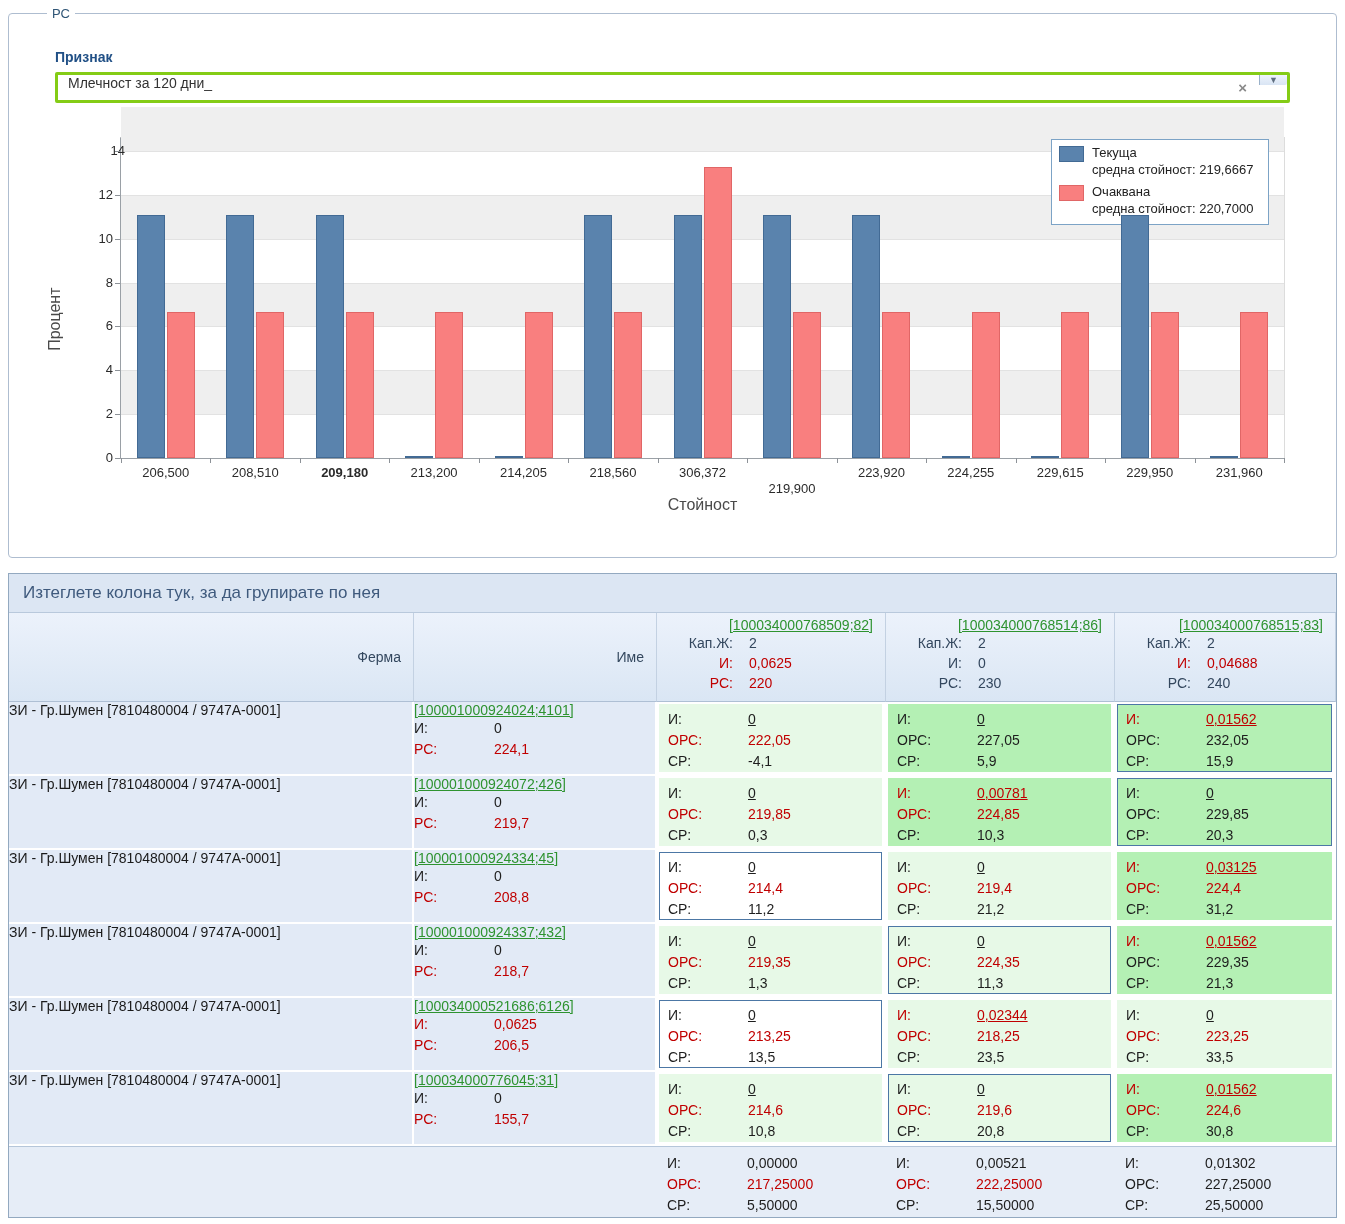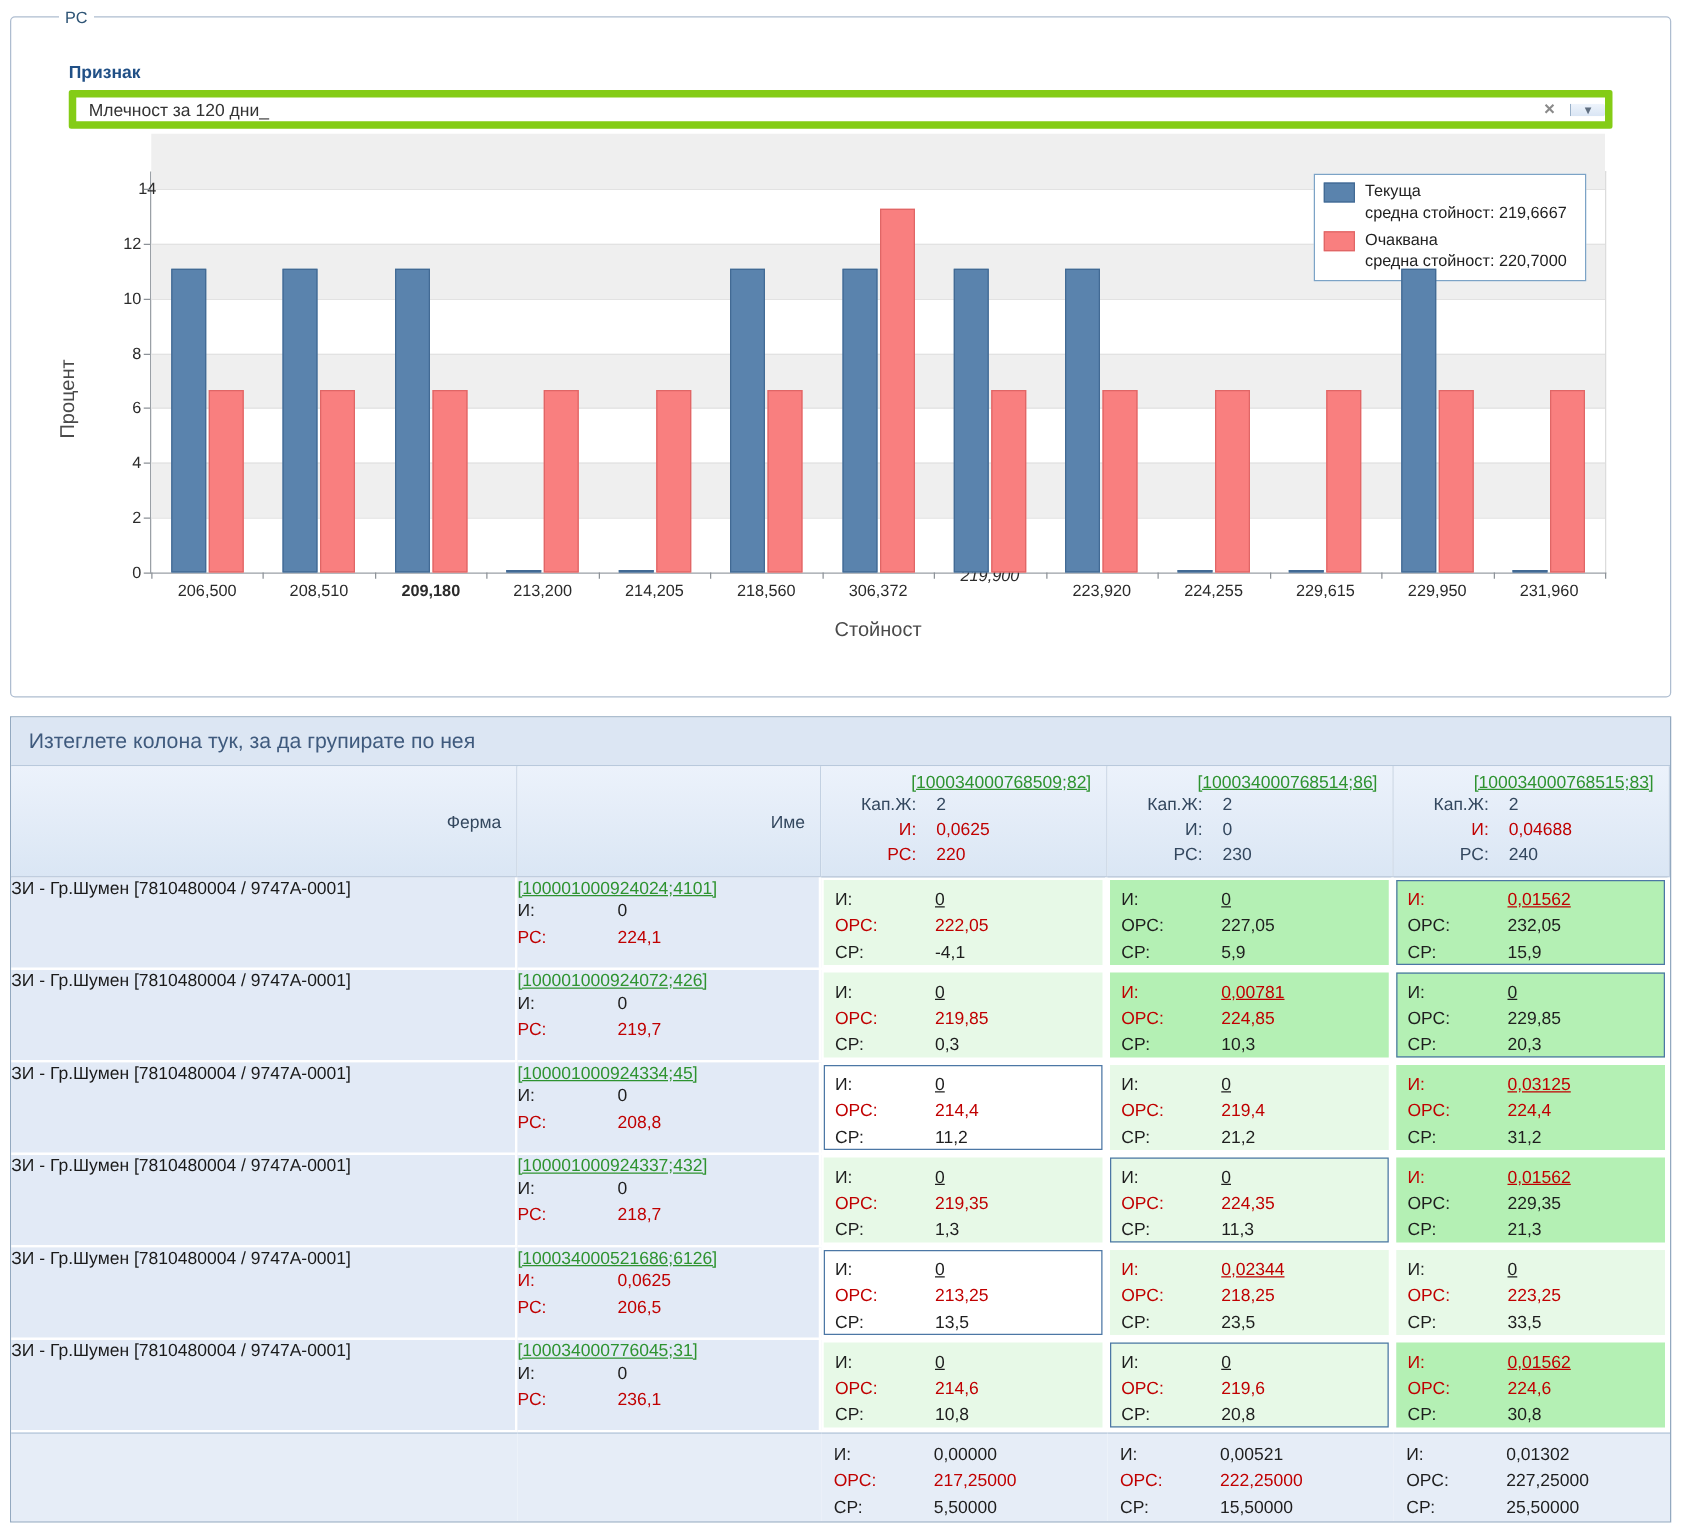--- a/index.html
+++ b/index.html
@@ -13,21 +13,21 @@
   fieldset.rc-panel {
     position:relative; margin:6px 8px 0 8px; height:552px;
     border:1px solid #aebdd0; border-radius:4px; padding:0;
   }
   fieldset.rc-panel legend {
     margin-left:38px; padding:0 5px; font-size:13px; color:#2f5576;
   }
   .field-label { margin:28px 0 7px 46px; font-weight:bold; color:#215086; font-size:14px; }
   .combo {
     margin-left:46px; width:calc(100% - 92px); height:31px;
-    border:6px solid #84cc16; border-radius:2px; display:flex; align-items:center; background:#fff;
+    border:3px solid #84cc16; border-radius:2px; display:flex; align-items:flex-start; background:#fff;
   }
   .combo input {
     flex:1; border:none; outline:none; padding:0 10px; font-family:inherit; font-size:14px; color:#333; background:transparent;
   }
   .combo .clear-x {
     align-self:center; padding:0 12px; color:#8a8a8a; font-weight:bold; font-size:15px; cursor:pointer;
   }
   .combo .dd-btn {
     width:28px; border-left:1px solid #9ab1c9; background:linear-gradient(#eef4fc,#d9e5f4);
     display:flex; align-items:center; justify-content:center; color:#5f6e80; font-size:9px; cursor:pointer;
@@ -177,21 +177,21 @@
       <div class="xcat-label" style="left: 290.923px; width: 89.4615px; top: 336px; font-weight: bold;">209,180</div>
       <div class="xtick-mark" style="left: 290.923px; top: 329px; width: 1px; height: 5px;"></div>
       <div class="xcat-label" style="left: 380.385px; width: 89.4615px; top: 336px;">213,200</div>
       <div class="xtick-mark" style="left: 380.385px; top: 329px; width: 1px; height: 5px;"></div>
       <div class="xcat-label" style="left: 469.846px; width: 89.4615px; top: 336px;">214,205</div>
       <div class="xtick-mark" style="left: 469.846px; top: 329px; width: 1px; height: 5px;"></div>
       <div class="xcat-label" style="left: 559.308px; width: 89.4615px; top: 336px;">218,560</div>
       <div class="xtick-mark" style="left: 559.308px; top: 329px; width: 1px; height: 5px;"></div>
       <div class="xcat-label" style="left: 648.769px; width: 89.4615px; top: 336px;">306,372</div>
       <div class="xtick-mark" style="left: 648.769px; top: 329px; width: 1px; height: 5px;"></div>
-      <div class="xcat-label" style="left: 738.231px; width: 89.4615px; top: 324px; font-style: italic;">219,900</div>
+      <div class="xcat-label" style="left: 738.231px; width: 89.4615px; top: 352px;">219,900</div>
       <div class="xtick-mark" style="left: 738.231px; top: 329px; width: 1px; height: 5px;"></div>
       <div class="xcat-label" style="left: 827.692px; width: 89.4615px; top: 336px;">223,920</div>
       <div class="xtick-mark" style="left: 827.692px; top: 329px; width: 1px; height: 5px;"></div>
       <div class="xcat-label" style="left: 917.154px; width: 89.4615px; top: 336px;">224,255</div>
       <div class="xtick-mark" style="left: 917.154px; top: 329px; width: 1px; height: 5px;"></div>
       <div class="xcat-label" style="left: 1006.62px; width: 89.4615px; top: 336px;">229,615</div>
       <div class="xtick-mark" style="left: 1006.62px; top: 329px; width: 1px; height: 5px;"></div>
       <div class="xcat-label" style="left: 1096.08px; width: 89.4615px; top: 336px;">229,950</div>
       <div class="xtick-mark" style="left: 1096.08px; top: 329px; width: 1px; height: 5px;"></div>
       <div class="xcat-label" style="left: 1185.54px; width: 89.4615px; top: 336px;">231,960</div>
@@ -591,21 +591,21 @@
         <tr>
           <td class="t-farm">ЗИ - Гр.Шумен [7810480004 / 9747A-0001]</td>
           <td class="t-name">
             <div><a class="glink">[100034000776045;31]</a></div>
             <div class="kv">
               <span class="k">И:</span>
               <span class="v">0</span>
             </div>
             <div class="kv">
               <span class="k red">РС:</span>
-              <span class="v red">236,1</span>
+              <span class="v red">155,7</span>
             </div>
           </td>
           <td class="t-data">
             <div class="cellbox bg-pale">
               <div class="kv">
                 <span class="k">И:</span>
                 <span class="v u">0</span>
               </div>
               <div class="kv">
                 <span class="k red">ОРС:</span>

